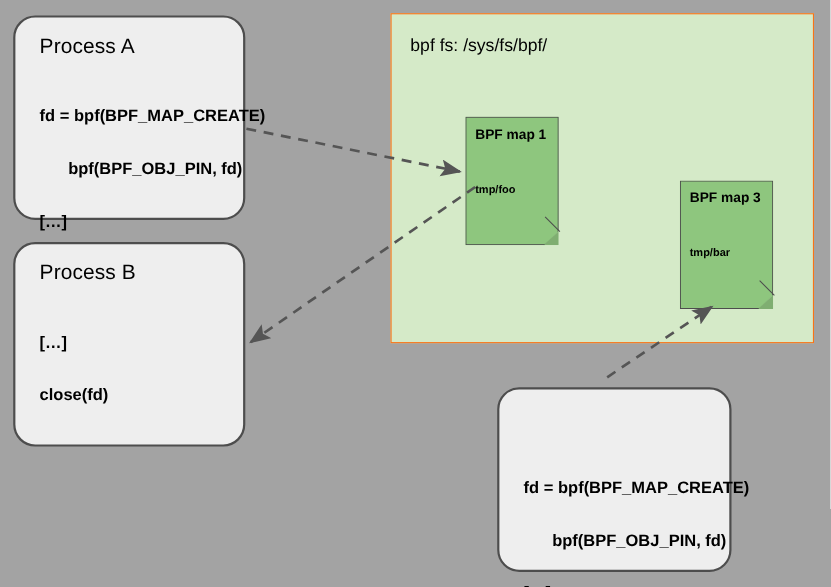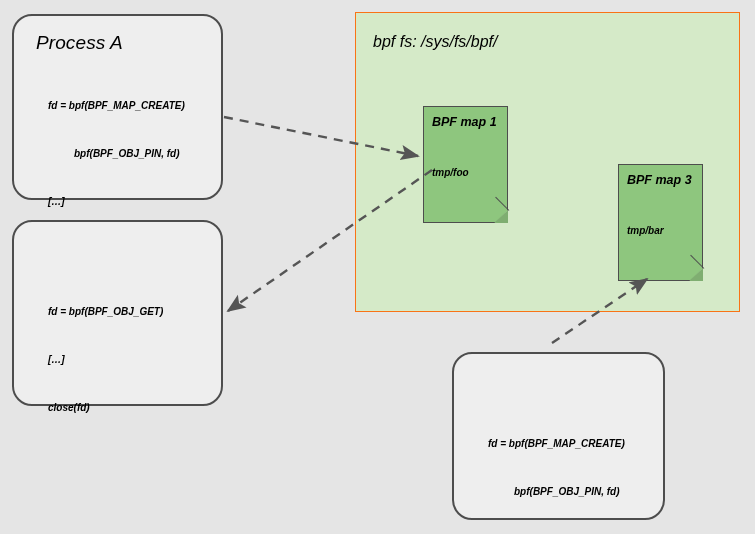--- a/index.html
+++ b/index.html
@@ -7,23 +7,22 @@
     padding: 0;
     background: #ffffff;
   }
   body {
     font-family: "Liberation Sans", sans-serif;
   }
   #canvas {
     position: relative;
     width: 755px;
     height: 534px;
-    background: #e5e5e5;
+    background: #a3a3a3;
     overflow: hidden;
-    font-style: italic;
   }
 
   
   .process-box {
     position: absolute;
     box-sizing: border-box;
     background: #eeeeee;
     border: 2px solid #4d4d4d;
     border-radius: 20px;
   }
@@ -32,23 +31,23 @@
     left: 22px;
     top: 16px;
     font-size: 19px;
     font-weight: 400;
     color: #000000;
     letter-spacing: 0.1px;
     white-space: nowrap;
   }
   .process-code {
     position: absolute;
-    left: 34px;
+    left: 22px;
     top: 50px;
-    font-size: 10px;
+    font-size: 15px;
     font-weight: bold;
     color: #000000;
     line-height: 16px;
     white-space: pre;
   }
   .code-line {
     white-space: pre;
     display: block;
   }
   .code-line.indent {
@@ -150,22 +149,22 @@
     <div class="process-title">Process A</div>
     <div class="process-code">
       <span class="code-line">fd = bpf(BPF_MAP_CREATE)</span>
       <span class="code-line indent">bpf(BPF_OBJ_PIN, fd)</span>
       <span class="code-line">[…]</span>
       <span class="code-line">close(fd)</span>
     </div>
   </div>
 
   <div class="process-box" id="process-b" style="left:12px; top:220px; width:211px; height:186px;">
+    <div class="process-title">Process B</div>
     <div class="process-code">
-      <span class="code-line">fd = bpf(BPF_OBJ_GET)</span>
       <span class="code-line">[…]</span>
       <span class="code-line">close(fd)</span>
     </div>
   </div>
 
   <div class="process-box" id="process-c" style="left:452px; top:352px; width:213px; height:168px;">
     <div class="process-code">
       <span class="code-line">fd = bpf(BPF_MAP_CREATE)</span>
       <span class="code-line indent">bpf(BPF_OBJ_PIN, fd)</span>
       <span class="code-line">[…]</span>

